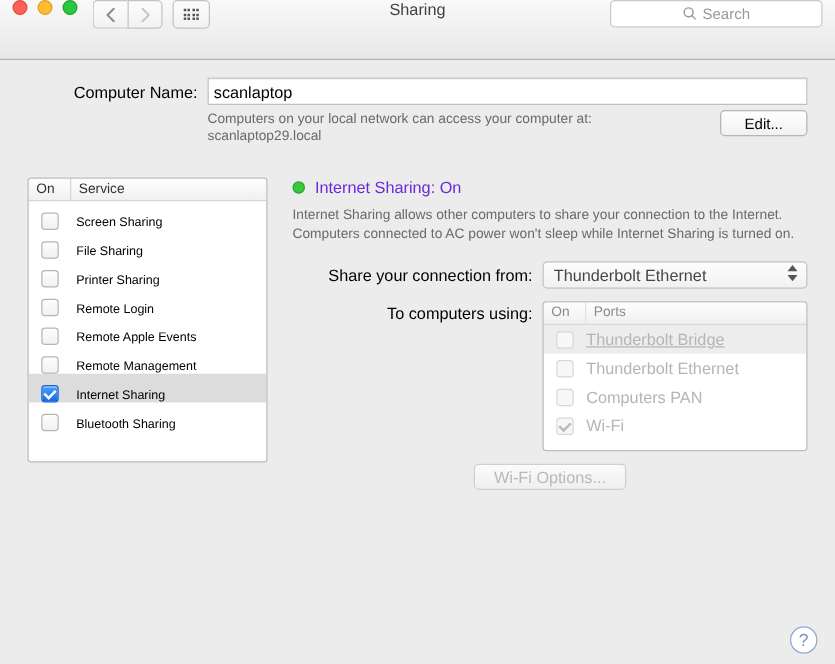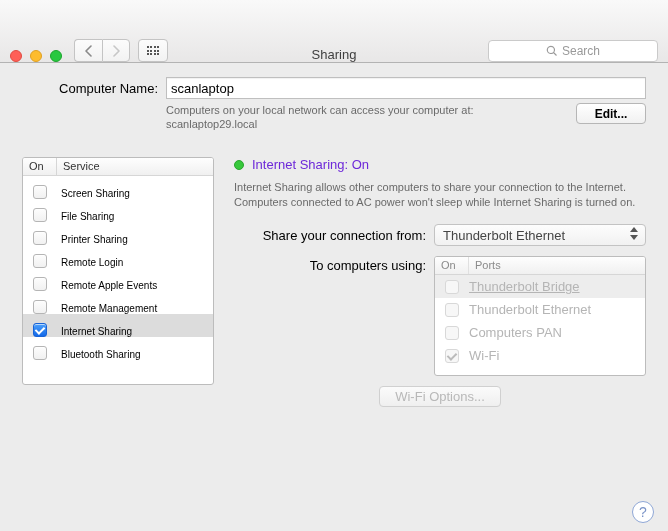--- a/index.html
+++ b/index.html
@@ -1,19 +1,19 @@
 <!DOCTYPE html>
 <html><head>
 <meta charset="utf-8">
 <style>
   * { box-sizing: border-box; margin: 0; padding: 0; }
   body { font-family: -apple-system, "Helvetica Neue", Helvetica, Arial, sans-serif; font-size: 13px; color: #000; background: #ececec; width: 668px; height: 531px; overflow: hidden; }
 
   
-  .titlebar { height: 63px; background: linear-gradient(#f9f9f9, #e8e7e7); border-bottom: 1px solid #b3b3b3; display: flex; align-items: flex-end; padding: 0 10px; position: relative; }
+  .titlebar { height: 48px; background: linear-gradient(#f9f9f9, #e8e7e7); border-bottom: 1px solid #b3b3b3; display: flex; align-items: flex-start; padding: 0 10px; position: relative; }
   .traffic-lights { display: flex; gap: 8px; margin-right: 12px; }
   .tl { width: 12px; height: 12px; border-radius: 50%; }
   .tl.red { background: #ff5f57; border: 0.5px solid #e04b41; }
   .tl.yellow { background: #febc2e; border: 0.5px solid #dfa023; }
   .tl.green { background: #28c840; border: 0.5px solid #1ba52c; }
   .nav-group { display: flex; }
   .nav-btn { width: 28px; height: 23px; background: linear-gradient(#fcfcfc,#f2f2f2); border: 1px solid #c4c4c4; display: flex; align-items: center; justify-content: center; color: #8a8a8a; font-size: 13px; cursor: default; }
   .nav-btn:first-child { border-top-left-radius: 4px; border-bottom-left-radius: 4px; border-right: none; }
   .nav-btn:last-child { border-top-right-radius: 4px; border-bottom-right-radius: 4px; }
   .grid-btn { margin-left: 8px; width: 30px; height: 23px; background: linear-gradient(#fcfcfc,#f2f2f2); border: 1px solid #c4c4c4; border-radius: 4px; display:flex; align-items:center; justify-content:center;}
@@ -26,21 +26,21 @@
 
   
   .content { padding: 14px 22px 10px 22px; }
 
   .name-row { display:flex; align-items:center; gap:8px; margin-bottom:4px;}
   .name-row label { width: 136px; text-align: right; font-size:13px; color:#000; }
   .name-input { flex:1; height:22px; border:1px solid #bfbfbf; background:#fff; border-radius:0; font-size:13px; padding:2px 4px; outline:none; box-shadow: inset 0 1px 1px rgba(0,0,0,.06);}
   .sub-row { display:flex; margin-top:4px; }
   .sub-row .spacer { width:144px; }
   .sub-text { font-size:11px; color:#6a6a6a; flex:1; line-height:14px;}
-  .edit-btn { width:70px; height:21px; background:linear-gradient(#ffffff,#f1f1f1); border:1px solid #b6b6b6; border-radius:4px; font-size:12px; margin-left:10px;font-weight:bold;}
+  .edit-btn { width:70px; height:21px; background:linear-gradient(#ffffff,#f1f1f1); border:1px solid #b6b6b6; border-radius:4px; font-size:12px; margin-left:10px;}
 
   .main-row { display:flex; margin-top:26px; gap:20px; }
 
   .service-list { width:192px; height:228px; background:#fff; border:1px solid #bcbcbc; border-radius:3px; overflow:hidden;}
   .list-header { display:flex; height:18px; background:linear-gradient(#fefefe,#f0f0f0); border-bottom:1px solid #d6d6d6; font-size:11px; color:#323232;}
   .list-header .h1 { width:34px; padding-left:6px; border-right:1px solid #d6d6d6; line-height:17px;}
   .list-header .h2 { padding-left:6px; line-height:17px;}
   .list-body .row { display:flex; align-items:flex-end; height:23px; font-size:10px;}
   .list-body .row .cbwrap { width:34px; display:flex; justify-content:center;}
   .list-body .row.selected { background:#dcdcdc;}

